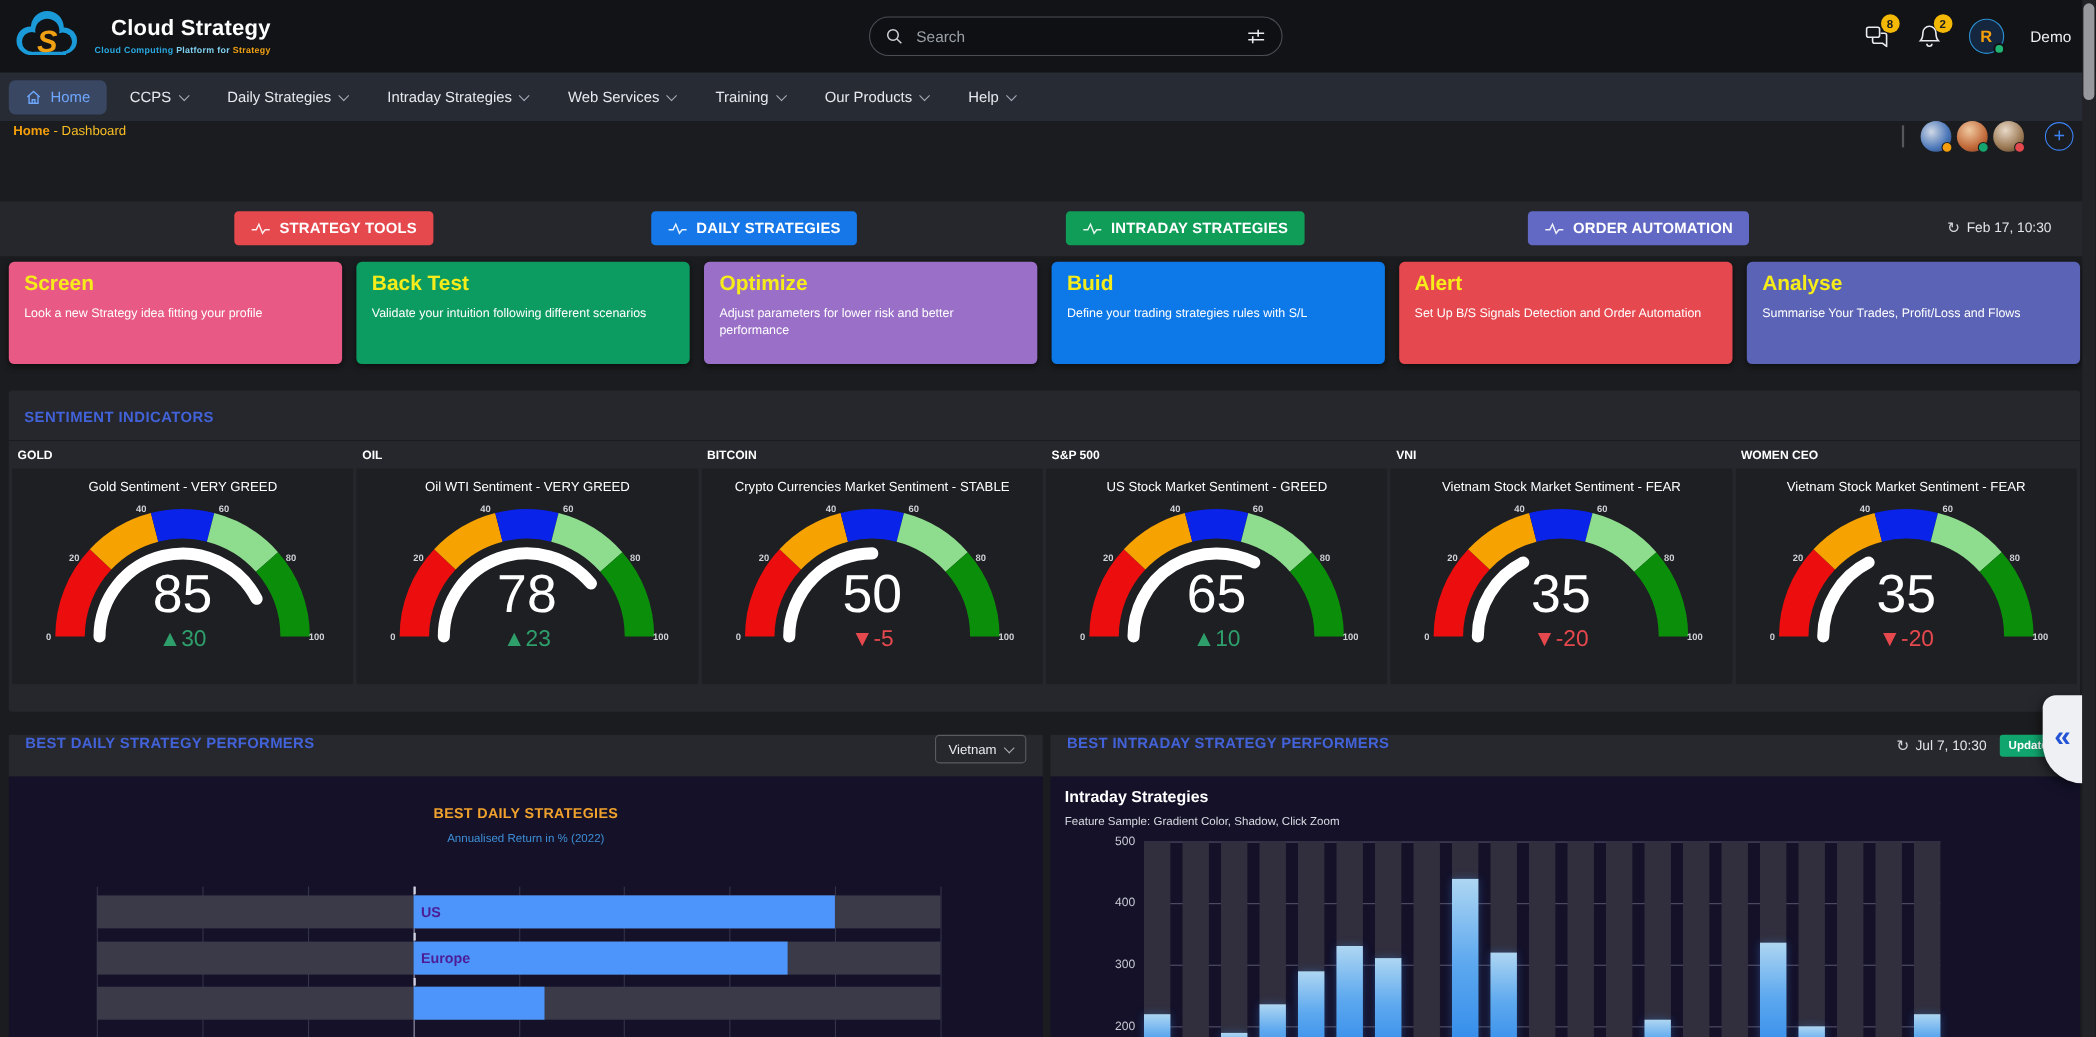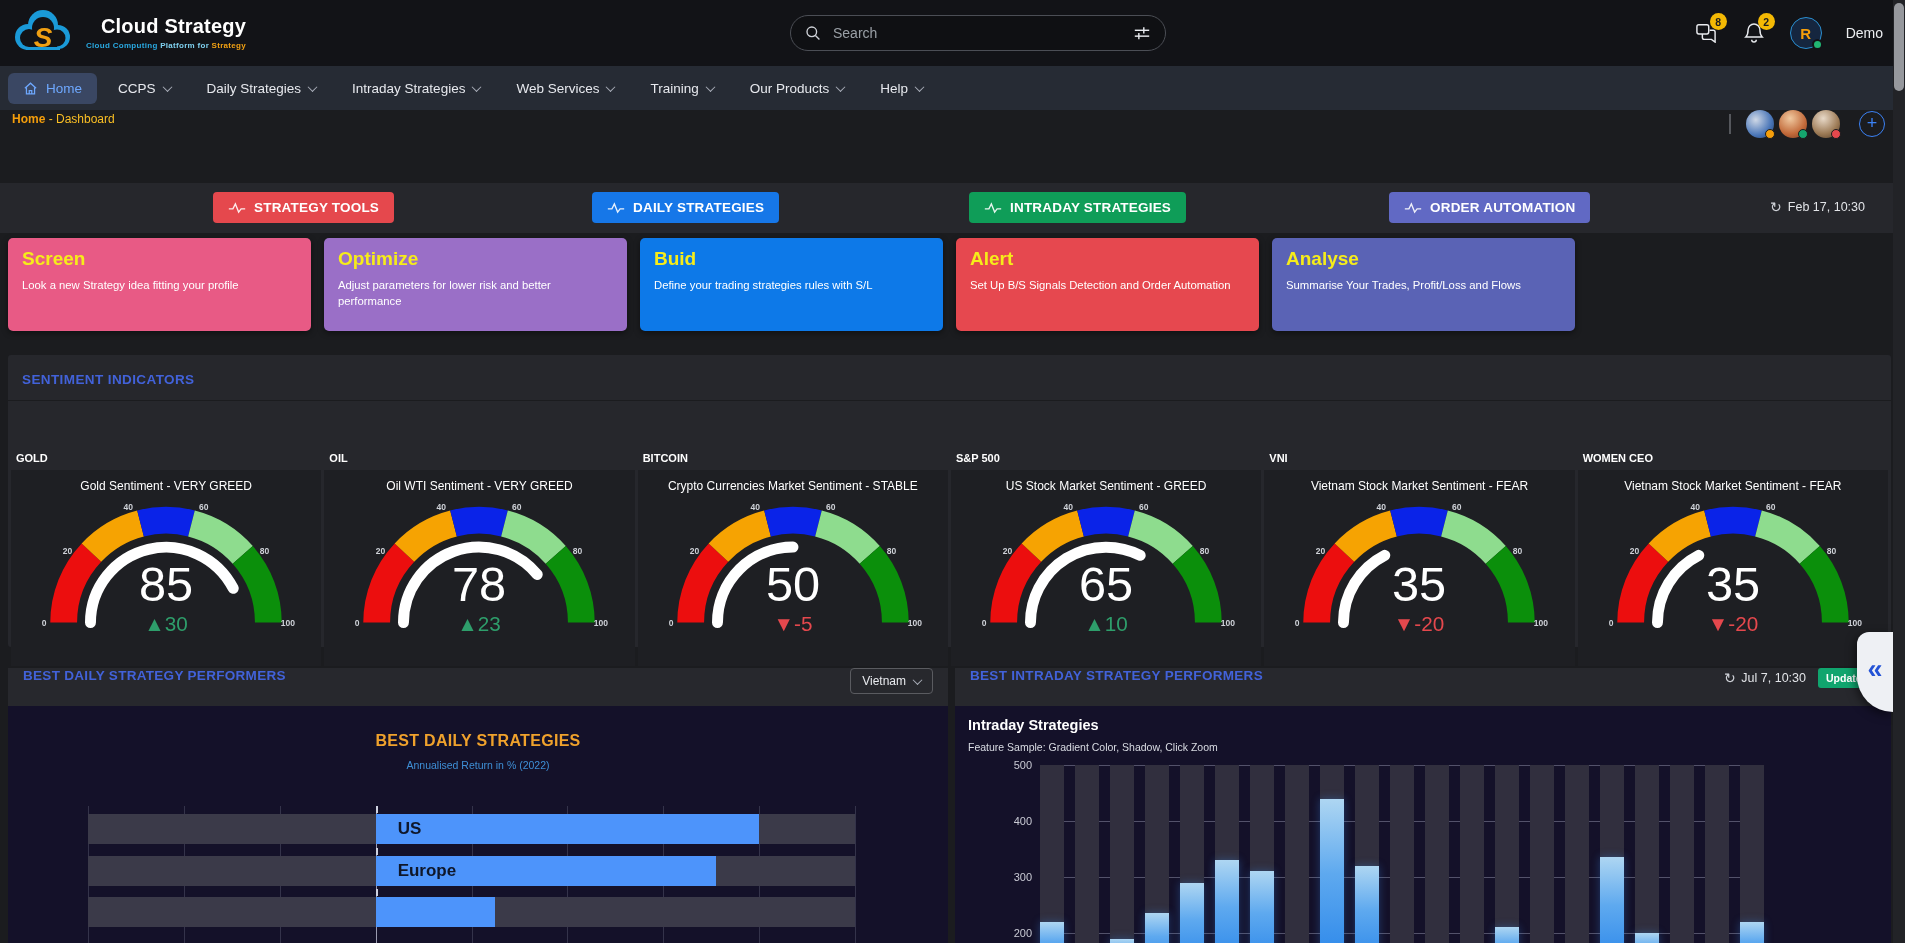--- a/index.html
+++ b/index.html
@@ -46,44 +46,44 @@
   .stamp { position:absolute; right:40px; top:16px; color:#e2e4e8; font-size:12.5px; display:flex; align-items:center; gap:6px; }
   .hist { font-size:14px; color:#cfd2d8; transform:scaleX(-1); display:inline-block; }
   
   .cards { position:absolute; top:238px; left:8px; width:1883px; display:grid; grid-template-columns:repeat(6,1fr); gap:13px; }
   .card { height:93px; border-radius:5px; padding:10px 14px; box-shadow:0 2px 6px rgba(0,0,0,.45); cursor:pointer; }
   .card .ct { color:#f6ec1a; font-size:19px; font-weight:bold; margin-bottom:7px; }
   .card .cd { color:#fff; font-size:11.3px; line-height:1.45; }
   
   .sent { position:absolute; top:355px; left:8px; width:1883px; height:292px; background:#26272c; border-radius:3px; }
   .sent-title { padding:17px 14px 13px; color:#4262d9; font-weight:bold; font-size:13.5px; letter-spacing:.4px; border-bottom:1px solid #1b1c1f; }
-  .g-grid { display:grid; grid-template-columns:repeat(6,1fr); gap:3px; padding:0 3px;margin-top:44px; }
+  .g-grid { display:grid; grid-template-columns:repeat(6,1fr); gap:3px; padding:0 3px; }
   .g-asset { font-size:11px; color:#fff; font-weight:bold; padding:7px 5px 6px; }
   .g-box { background:#1e1f23; padding:9px 4px 2px; height:196px; }
   .g-title { color:#fff; font-size:12px; text-align:center; white-space:nowrap; overflow:hidden; }
   .g-svgwrap { display:flex; justify-content:center; }
   .g-svgwrap svg { width:268px; height:152px; }
   
   .panel-head { height:38px; background:#27282d; display:flex; align-items:flex-start; padding:0 15px; }
   .panel-head .pt { color:#4262d9; font-weight:bold; font-size:13.5px; letter-spacing:.3px; }
   .bl { position:absolute; left:8px; top:668px; width:940px; height:275px; }
   .br { position:absolute; left:955px; top:668px; width:936px; height:275px; }
   .pbody { position:absolute; top:38px; left:0; right:0; height:237px; background:#141129; overflow:hidden; }
   .ddl { margin-left:auto; display:flex; align-items:center; gap:8px; border:1px solid #5a5b60; border-radius:4px; color:#e8eaee; font-size:12px; padding:5px 11px; cursor:pointer; background:transparent; }
   
-  .dtitle { color:#f0a22c; text-align:center; font-weight:bold; font-size:16px; padding-top:26px; letter-spacing:.3px; }
+  .dtitle { color:#f0a22c; text-align:center; font-weight:bold; font-size:13px; padding-top:26px; letter-spacing:.3px; }
   .dsub { color:#3e8fd6; text-align:center; font-size:10.5px; margin-top:9px; }
   .dplot { position:absolute; left:80px; top:108px; width:767px; height:160px; }
   .dgrid i { position:absolute; top:-8px; bottom:0; width:1px; background:#34334a; }
   .dgrid i.zero { background:#9a9bb0; }
   .drow { position:relative; height:30px; margin-bottom:11.5px; }
   .drow::before { content:''; position:absolute; left:37.5%; top:-8px; width:2px; height:7px; background:#cfd2e0; }
   .dband { position:absolute; inset:0; background:#3b3a49; }
   .dbar { position:absolute; left:37.5%; top:0; bottom:0; background:#4d94fb; display:flex; align-items:center; }
-  .dbar span { color:#0f172a; font-weight:bold; font-size:17px; padding-left:22px; }
+  .dbar span { color:#4c1d95; font-weight:bold; font-size:13px; padding-left:7px; }
   
   .ititle { color:#fff; font-weight:bold; font-size:14.5px; padding:11px 0 0 13px; }
   .isub { color:#d9dce3; font-size:10.5px; padding:8px 0 0 13px; }
   .iplot { position:absolute; left:85px; top:59px; width:724px; height:200px; }
   .igrid > div { position:absolute; left:0; right:0; height:1px; background:#53526a; }
   .igrid span { position:absolute; left:-46px; top:-6px; width:38px; text-align:right; color:#c9cad4; font-size:11px; }
   .icol { position:absolute; top:0; width:24px; height:100%; }
   .iband { position:absolute; inset:0; background:#312f3e; }
   .ibar { position:absolute; left:0; right:0; bottom:0; background:linear-gradient(180deg,#aed6f2,#5ea9ef 45%,#2a86ea); box-shadow:0 0 8px rgba(60,140,240,.35); }
   
@@ -241,20 +241,24 @@
     <span class="hist">↺</span>
     <span>Feb 17, 10:30</span>
   </div>
 </div>
 
 <div class="cards">
     <div class="card" style="background: rgb(232, 90, 133);">
       <div class="ct">Screen</div>
       <div class="cd">Look a new Strategy idea fitting your profile</div>
     </div>
+    <div class="card" style="background: rgb(12, 156, 98);">
+      <div class="ct">Back Test</div>
+      <div class="cd">Validate your intuition following different scenarios</div>
+    </div>
     <div class="card" style="background: rgb(154, 111, 199);">
       <div class="ct">Optimize</div>
       <div class="cd">Adjust parameters for lower risk and better performance</div>
     </div>
     <div class="card" style="background: rgb(13, 121, 232);">
       <div class="ct">Buid</div>
       <div class="cd">Define your trading strategies rules with S/L</div>
     </div>
     <div class="card" style="background: rgb(230, 72, 79);">
       <div class="ct">Alert</div>

